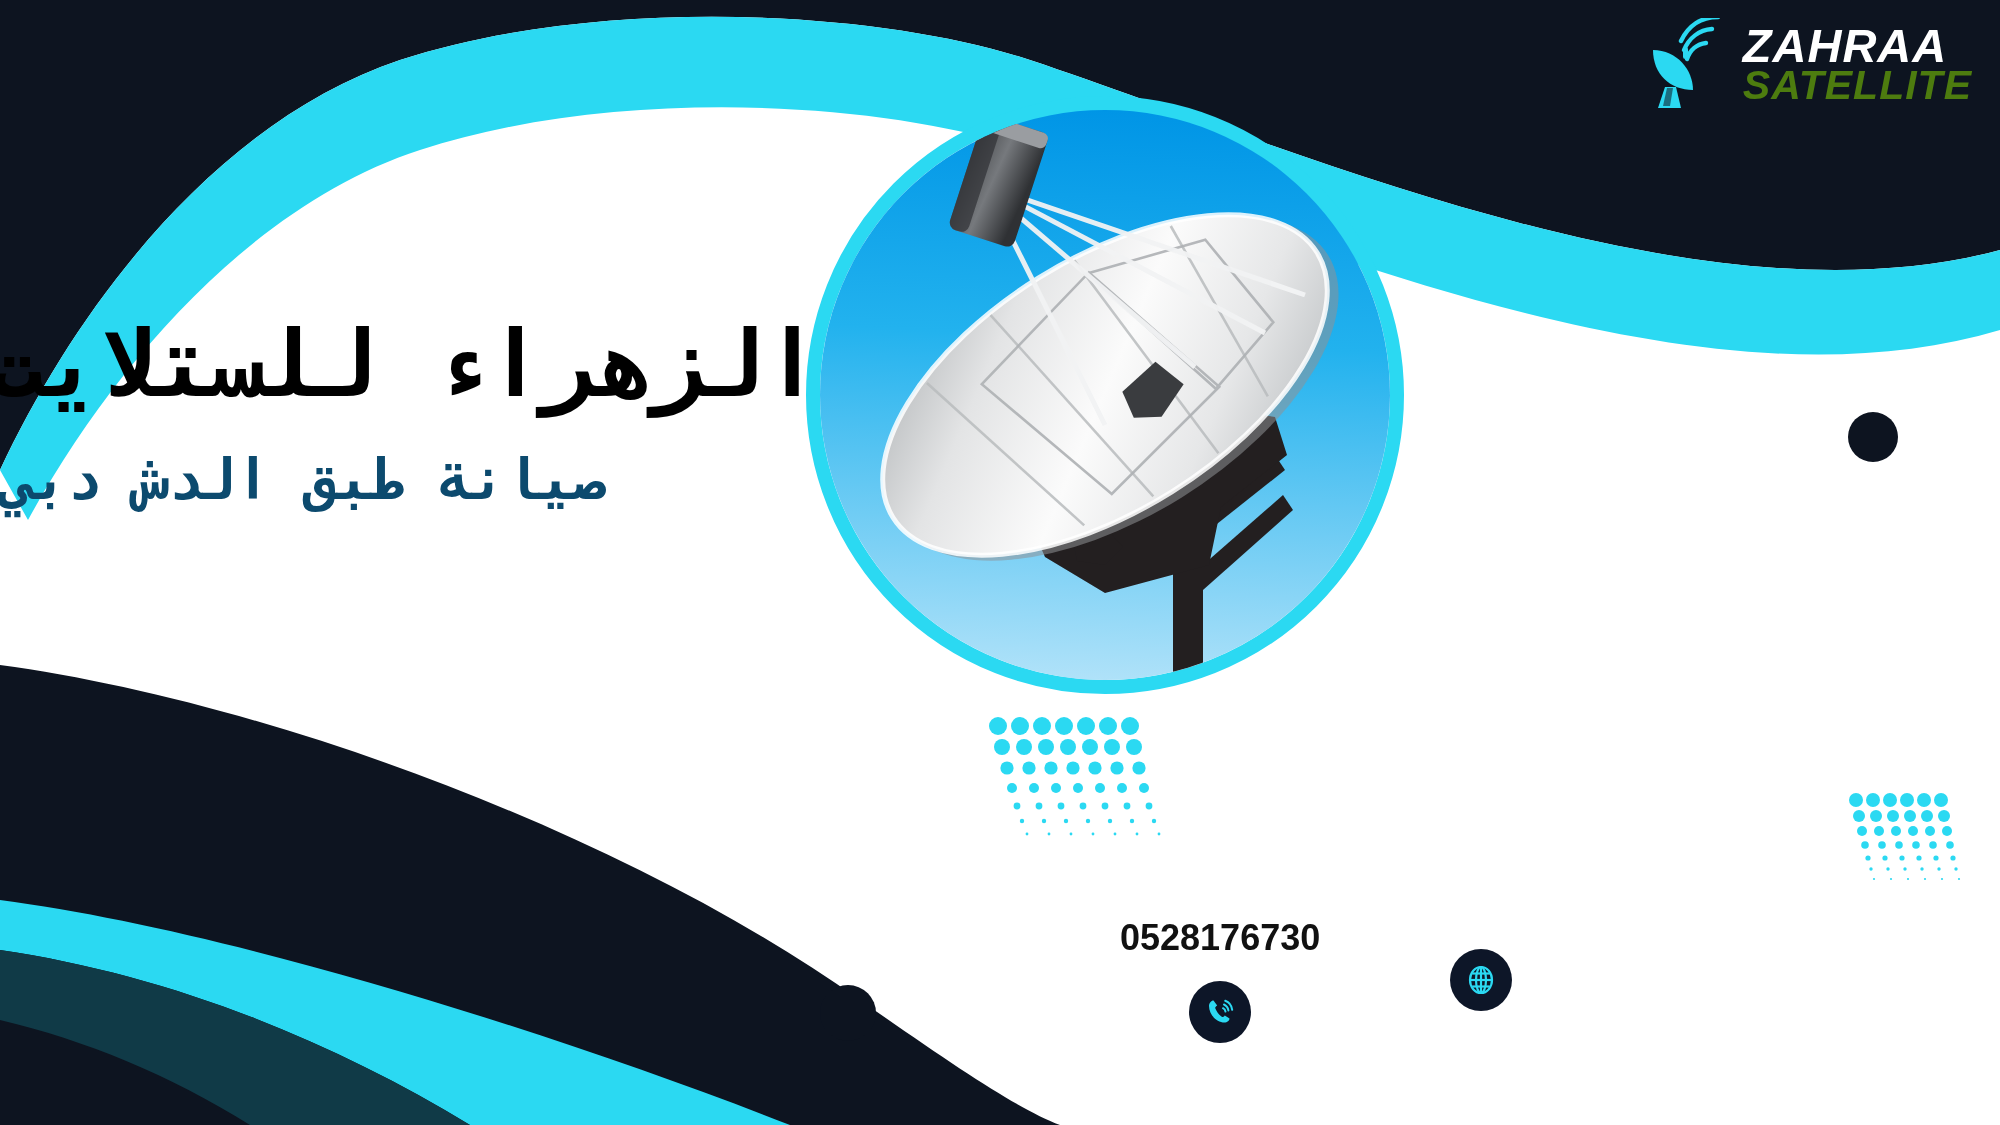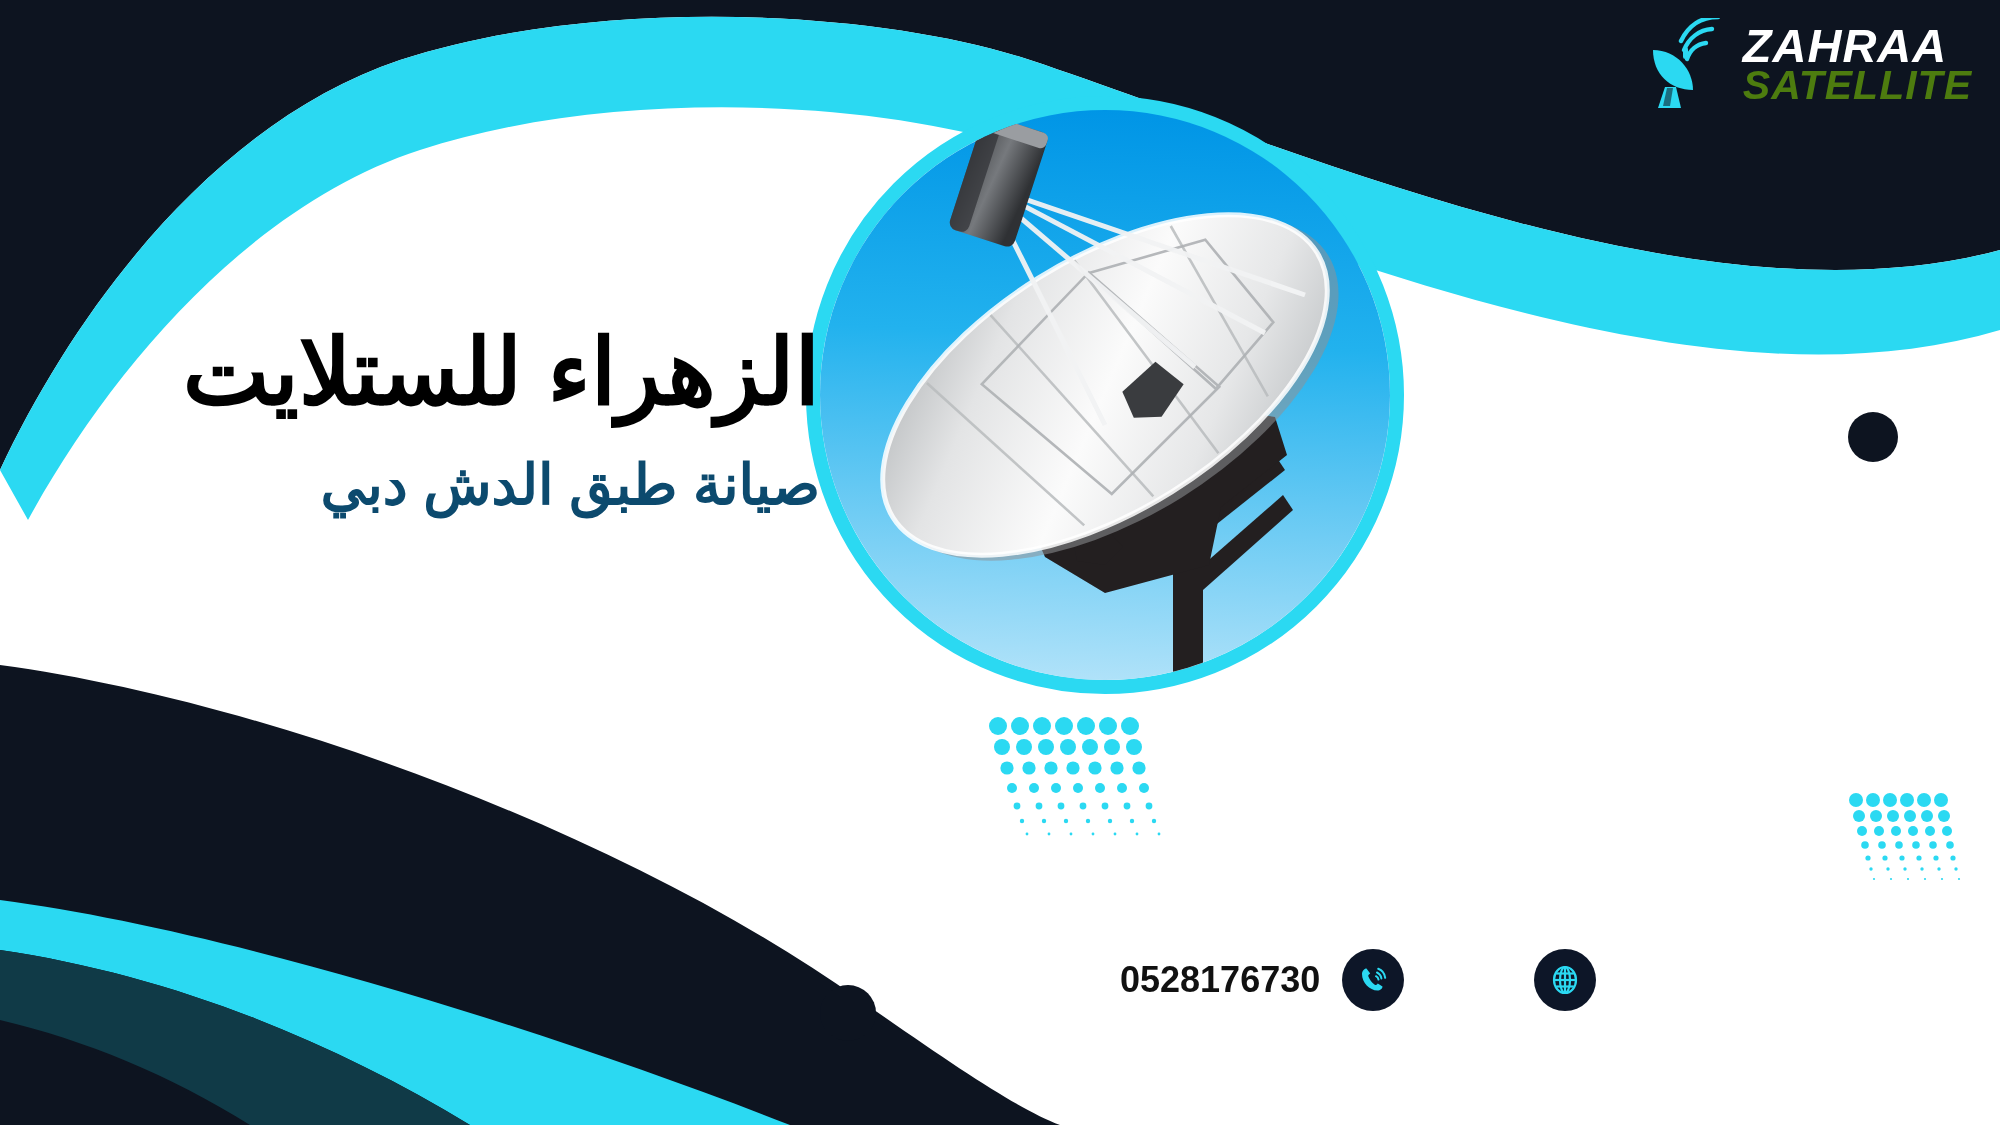--- a/index.html
+++ b/index.html
@@ -69,21 +69,22 @@
   }
 
   
   .headline-block {
     position: absolute;
     left: 0;
     top: 318px;
     width: 820px;
     z-index: 5;
     direction: rtl;
-    text-align: right;
+    text-align: left;
+    font-family: Liberation Mono, monospace;
   }
   .headline {
     margin: 0;
     font-size: 92px;
     font-weight: bold;
     color: #000000;
     letter-spacing: 0px;
     line-height: 1.18;
     white-space: nowrap;
   }
@@ -104,20 +105,21 @@
     width: 840px;
     height: 110px;
     z-index: 6;
     display: flex;
     align-items: center;
   }
   .contact-item {
     display: flex;
     align-items: center;
     gap: 22px;
+    flex-direction: column;
   }
   .contact-item.phone { margin-right: 130px; }
   .contact-text {
     font-size: 36px;
     font-weight: bold;
     color: #111111;
     letter-spacing: 0px;
     white-space: nowrap;
   }
   .contact-badge {

